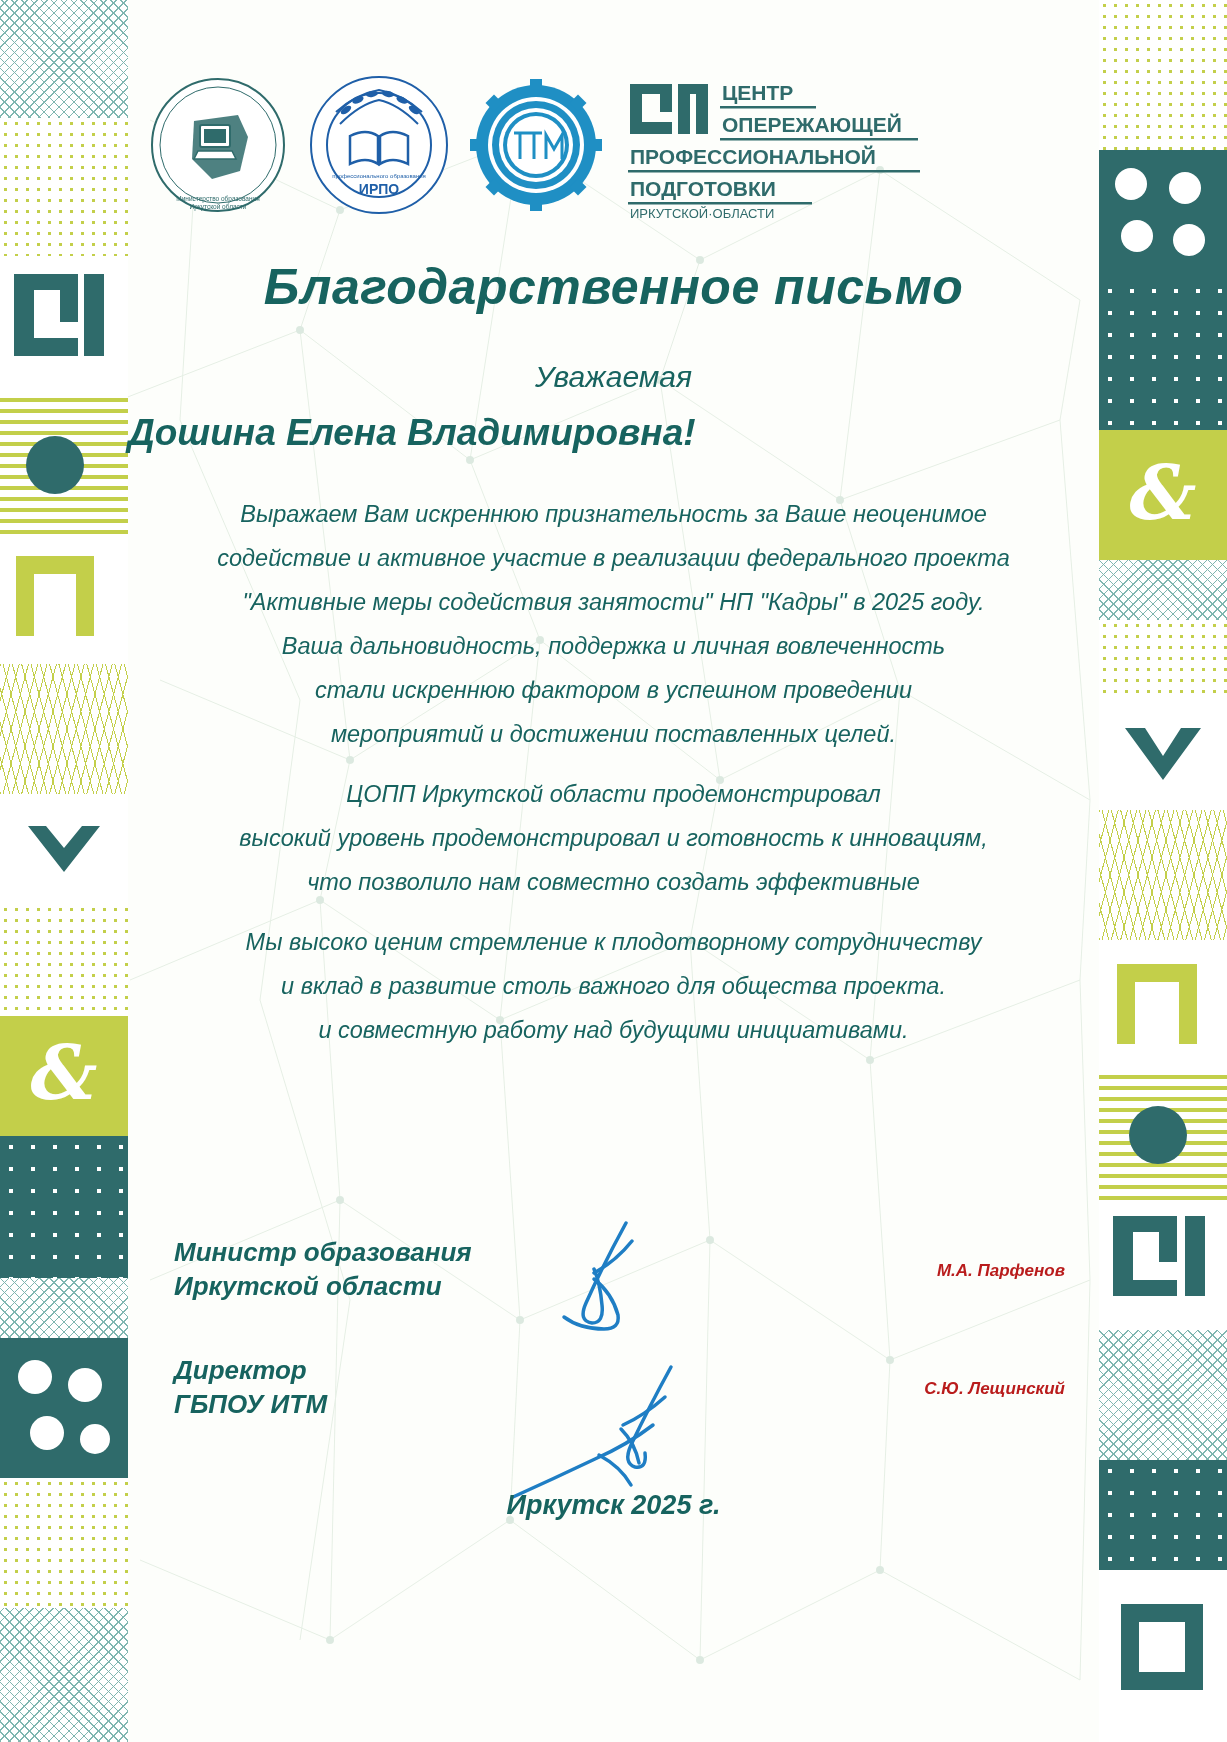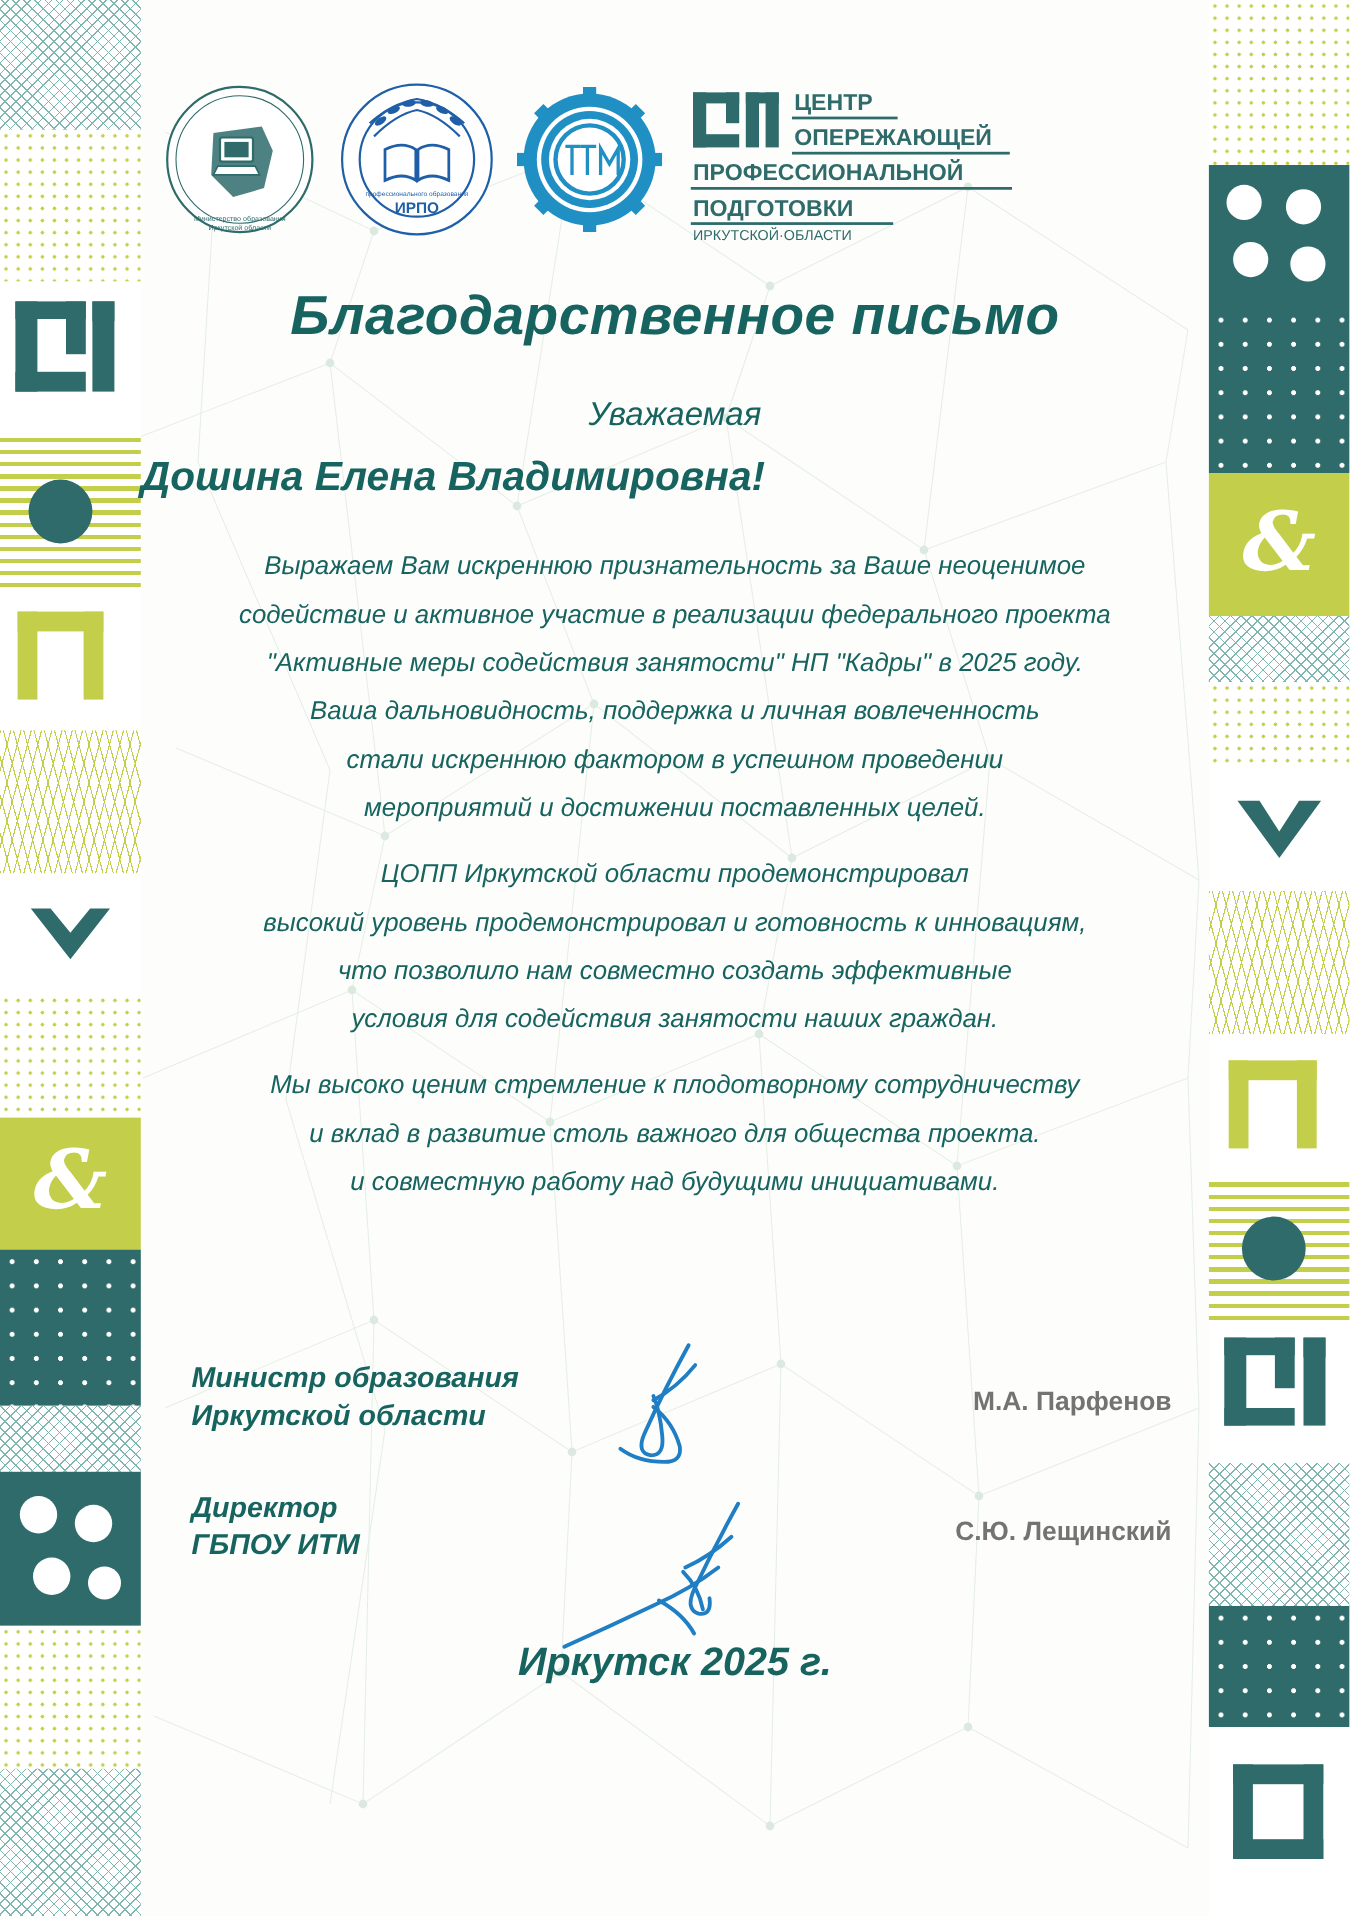--- a/index.html
+++ b/index.html
@@ -190,23 +190,24 @@
     font-style: italic;
     font-weight: bold;
     font-size: 26px;
     line-height: 34px;
     color: #17635f;
   }
   .sig-name {
     position: absolute;
     right: 24px;
     top: 26px;
+    font-style: italic;
     font-weight: bold;
-    font-size: 24px;
-    color: #737373;
+    font-size: 17px;
+    color: #b91c1c;
   }
   .sig-mark {
     position: absolute;
     left: 360px;
     top: -18px;
     width: 240px;
     height: 130px;
   }
   .sig-mark2 {
     position: absolute;
@@ -215,21 +216,21 @@
     width: 260px;
     height: 140px;
   }
   .place {
     position: absolute;
     top: 1490px;
     left: 0; right: 0;
     text-align: center;
     font-style: italic;
     font-weight: bold;
-    font-size: 36px;
+    font-size: 27px;
     color: #17635f;
   }
 </style>
 </head>
 <body>
 
 <div class="page">
 
   <svg class="net" viewBox="0 0 1227 1742" preserveAspectRatio="none">
     <g stroke="#cfe0cf" stroke-width="1" fill="none">
@@ -499,21 +500,20 @@
         <div>содействие и активное участие в реализации федерального проекта</div>
         <div>"Активные меры содействия занятости" НП "Кадры" в 2025 году.</div>
         <div>Ваша дальновидность, поддержка и личная вовлеченность</div>
         <div>стали искреннюю фактором в успешном проведении</div>
         <div>мероприятий и достижении поставленных целей.</div>
       </div>
       <div class="para">
         <div>ЦОПП Иркутской области продемонстрировал</div>
         <div>высокий уровень продемонстрировал и готовность к инновациям,</div>
         <div>что позволило нам совместно создать эффективные</div>
-        <div>условия для содействия занятости наших граждан.</div>
       </div>
       <div class="para">
         <div>Мы высоко ценим стремление к плодотворному сотрудничеству</div>
         <div>и вклад в развитие столь важного для общества проекта.</div>
         <div>и совместную работу над будущими инициативами.</div>
       </div>
     </div>
 
     <div class="signatures">
 

